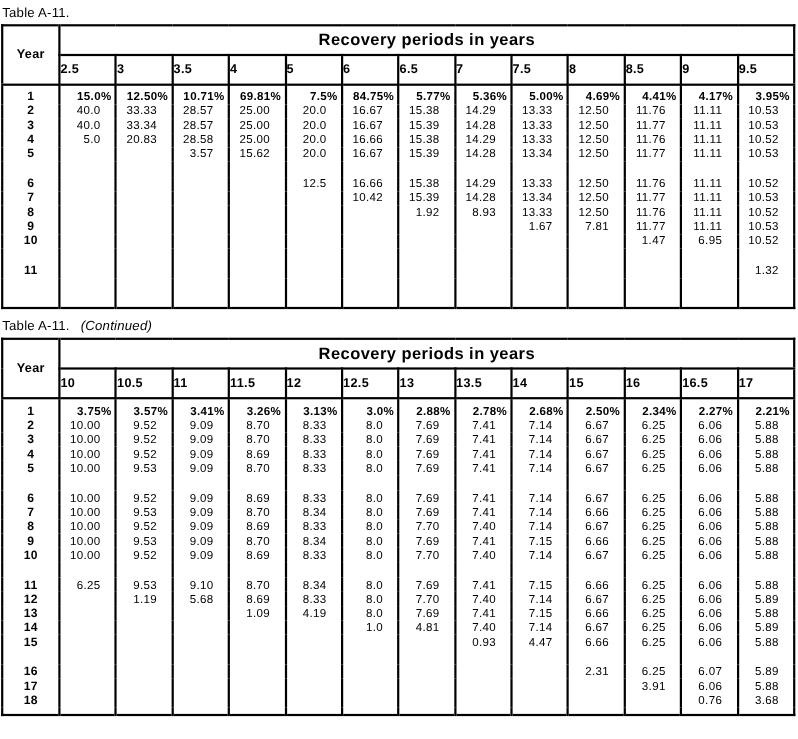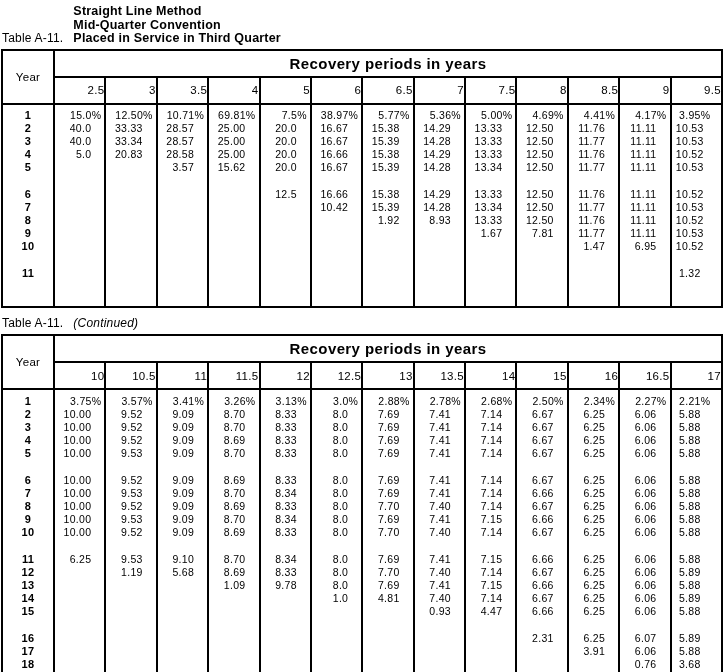--- a/index.html
+++ b/index.html
@@ -16,51 +16,46 @@
   .cap-lines .cap-line { font-weight: bold; font-size: 12.5px; line-height: 13.5px; letter-spacing: 0.2px; }
   .caption2 { margin-top: 9px; margin-bottom: 4px; }
   .cap-continued { font-size: 12px; font-style: italic; line-height: 13.5px; letter-spacing: 0.2px; }
 
   
   table.dep { border-collapse: collapse; table-layout: fixed; width: 722px; border: 2px solid #000; }
   table.dep col.yearcol { width: 52px; }
   th, td { padding: 0; }
   th.year-head {
     border-right: 2px solid #000; border-bottom: 2px solid #000;
-    font-weight: normal; font-size: 11.5px; text-align: center; letter-spacing: 0.3px;
+    font-weight: bold; font-size: 11.5px; text-align: center; letter-spacing: 0.3px;
   }
   th.group-head {
     border-bottom: 2px solid #000;
     font-weight: bold; font-size: 15px; text-align: center; height: 25px; letter-spacing: 0.4px;
   }
   th.period {
     border-right: 2px solid #000; border-bottom: 2px solid #000;
-    font-weight: normal; font-size: 11.5px; text-align: right; height: 25px; letter-spacing: 0.3px;
+    font-weight: bold; font-size: 11.5px; text-align: left; height: 25px; letter-spacing: 0.3px;
   }
   th.period:last-child { border-right: none; border-radius: 11px; }
   td.year { border-right: 2px solid #000; font-weight: bold; font-size: 11px; text-align: center; letter-spacing: 0.3px; }
   td.val { border-right: 2px solid #000; font-size: 10.5px; text-align: right; padding-right: 13px; letter-spacing: 0.3px; white-space: nowrap; }
-  td.val:last-child { border-right: none; text-align: center; }
-  td.val.pct { padding-right: 3px; }
+  td.val:last-child { border-right: none; }
+  td.val.pct { padding-right: 3px; font-weight: bold; }
   tr.data td { height: 13px; }
   tr.data.first td { padding-top: 4px; }
   tr.spacer td { height: 14px; }
 </style>
 </head>
 <body>
 
 <div class="page">
 
   <div class="caption">
     <span class="cap-prefix">Table A-11.</span>
-    <div class="cap-lines">
-      <div class="cap-line">Straight Line Method</div>
-      <div class="cap-line">Mid-Quarter Convention</div>
-      <div class="cap-line">Placed in Service in Third Quarter</div>
-    </div>
   </div>
 
   <table class="dep">
       <colgroup>
         <col class="yearcol">
         <col>
         <col>
         <col>
         <col>
         <col>
@@ -95,21 +90,21 @@
         </tr>
       </thead>
       <tbody>
         <tr class="data first">
           <td class="year">1</td>
           <td class="val pct">15.0%</td>
           <td class="val pct">12.50%</td>
           <td class="val pct">10.71%</td>
           <td class="val pct">69.81%</td>
           <td class="val pct">7.5%</td>
-          <td class="val pct">38.97%</td>
+          <td class="val pct">84.75%</td>
           <td class="val pct">5.77%</td>
           <td class="val pct">5.36%</td>
           <td class="val pct">5.00%</td>
           <td class="val pct">4.69%</td>
           <td class="val pct">4.41%</td>
           <td class="val pct">4.17%</td>
           <td class="val pct">3.95%</td>
         </tr>
         <tr class="data">
           <td class="year">2</td>
@@ -589,21 +584,21 @@
           <td class="val">6.25</td>
           <td class="val">6.06</td>
           <td class="val">5.89</td>
         </tr>
         <tr class="data">
           <td class="year">13</td>
           <td class="val"></td>
           <td class="val"></td>
           <td class="val"></td>
           <td class="val">1.09</td>
-          <td class="val">9.78</td>
+          <td class="val">4.19</td>
           <td class="val">8.0</td>
           <td class="val">7.69</td>
           <td class="val">7.41</td>
           <td class="val">7.15</td>
           <td class="val">6.66</td>
           <td class="val">6.25</td>
           <td class="val">6.06</td>
           <td class="val">5.88</td>
         </tr>
         <tr class="data">

